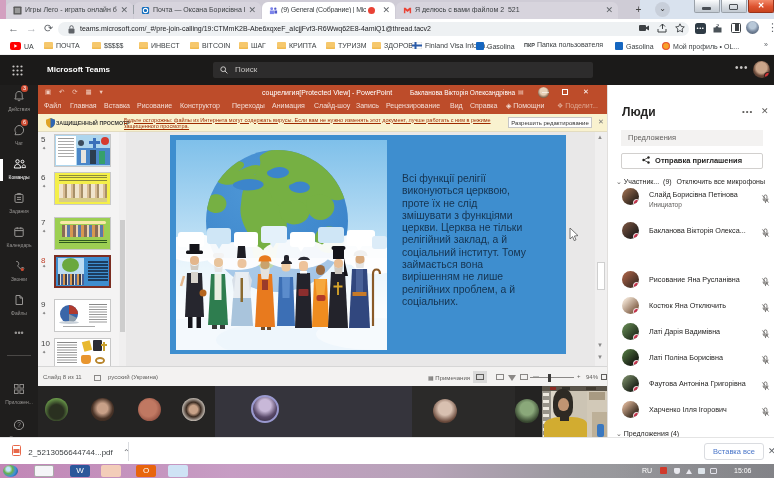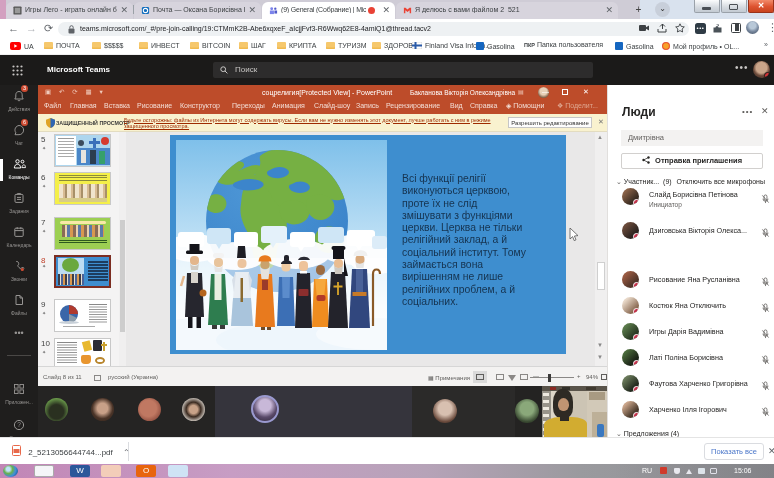--- a/index.html
+++ b/index.html
@@ -587,21 +587,21 @@
       <span style="position:absolute;left:539px;top:6px;">+</span>
       <span style="position:absolute;left:548px;top:7px;">94%</span>
       <div style="position:absolute;left:563px;top:7px;width:6px;height:6px;border:1px solid #5f5e5c;"></div>
     </div>
   </div>
 
   <div id="people" class="abs">
     <h1>Люди</h1>
     <div class="hdots">•••</div>
     <div class="hx">✕</div>
-    <div id="invite">Дмитрівна</div>
+    <div id="invite">Предложения</div>
     <div id="sendbtn"><svg width="8" height="8" viewBox="0 0 8 8" style="position:relative;top:1px;margin-right:3px;">
           <circle cx="6.5" cy="1.5" r="1.2" fill="#252423"></circle>
           <circle cx="1.5" cy="4" r="1.2" fill="#252423"></circle>
           <circle cx="6.5" cy="6.5" r="1.2" fill="#252423"></circle>
           <path d="M1.5 4L6.5 1.5M1.5 4l5 2.5" stroke="#252423" stroke-width="0.7"></path>
         </svg> Отправка приглашения</div>
     <div id="sect"><span style="color:#605e5c;">⌄</span> Участник...&nbsp; (9) <span style="position:absolute;right:6px;">Отключить все микрофоны</span></div>
     <div class="prow" style="top:100px;">
       <div class="pav" style="background:linear-gradient(135deg,#8a6248 20%,#3a2c22 70%);">
           <div class="sdot"></div>
@@ -611,21 +611,21 @@
       <svg class="pmic" viewBox="0 0 10 11">
           <path d="M5 1a1.6 1.6 0 0 1 1.6 1.6v2.8a1.6 1.6 0 0 1-3.2 0V2.6A1.6 1.6 0 0 1 5 1z" fill="none" stroke="#605e5c" stroke-width="0.9"></path>
           <path d="M2.2 5.2a2.8 2.8 0 0 0 5.6 0M5 8v2" fill="none" stroke="#605e5c" stroke-width="0.9"></path>
           <path d="M1.5 1.5l7 8" stroke="#605e5c" stroke-width="0.9"></path>
         </svg>
     </div>
     <div class="prow" style="top:134px;">
       <div class="pav" style="background:linear-gradient(135deg,#6a4a3a 20%,#2c2420 70%);">
           <div class="sdot"></div>
         </div>
-      <div class="pname">Дзиговська Вікторія Олекса...</div>
+      <div class="pname">Бакланова Вікторія Олекса...</div>
       <svg class="pmic" viewBox="0 0 10 11">
           <path d="M5 1a1.6 1.6 0 0 1 1.6 1.6v2.8a1.6 1.6 0 0 1-3.2 0V2.6A1.6 1.6 0 0 1 5 1z" fill="none" stroke="#605e5c" stroke-width="0.9"></path>
           <path d="M2.2 5.2a2.8 2.8 0 0 0 5.6 0M5 8v2" fill="none" stroke="#605e5c" stroke-width="0.9"></path>
           <path d="M1.5 1.5l7 8" stroke="#605e5c" stroke-width="0.9"></path>
         </svg>
     </div>
     <div class="prow" style="top:183px;">
       <div class="pav" style="background:linear-gradient(135deg,#9a5a42 20%,#50352a 70%);">
           <div class="sdot"></div>
         </div>
@@ -644,21 +644,21 @@
       <svg class="pmic" viewBox="0 0 10 11">
           <path d="M5 1a1.6 1.6 0 0 1 1.6 1.6v2.8a1.6 1.6 0 0 1-3.2 0V2.6A1.6 1.6 0 0 1 5 1z" fill="none" stroke="#605e5c" stroke-width="0.9"></path>
           <path d="M2.2 5.2a2.8 2.8 0 0 0 5.6 0M5 8v2" fill="none" stroke="#605e5c" stroke-width="0.9"></path>
           <path d="M1.5 1.5l7 8" stroke="#605e5c" stroke-width="0.9"></path>
         </svg>
     </div>
     <div class="prow" style="top:235px;">
       <div class="pav" style="background:linear-gradient(135deg,#5a7a4a 20%,#2a3a24 70%);">
           <div class="sdot"></div>
         </div>
-      <div class="pname">Игры Дарія Вадимівна</div>
+      <div class="pname">Латі Дарія Вадимівна</div>
       <svg class="pmic" viewBox="0 0 10 11">
           <path d="M5 1a1.6 1.6 0 0 1 1.6 1.6v2.8a1.6 1.6 0 0 1-3.2 0V2.6A1.6 1.6 0 0 1 5 1z" fill="none" stroke="#605e5c" stroke-width="0.9"></path>
           <path d="M2.2 5.2a2.8 2.8 0 0 0 5.6 0M5 8v2" fill="none" stroke="#605e5c" stroke-width="0.9"></path>
           <path d="M1.5 1.5l7 8" stroke="#605e5c" stroke-width="0.9"></path>
         </svg>
     </div>
     <div class="prow" style="top:261px;">
       <div class="pav" style="background:linear-gradient(135deg,#4a6a3a 20%,#1c2418 70%);">
           <div class="sdot"></div>
         </div>
@@ -666,21 +666,21 @@
       <svg class="pmic" viewBox="0 0 10 11">
           <path d="M5 1a1.6 1.6 0 0 1 1.6 1.6v2.8a1.6 1.6 0 0 1-3.2 0V2.6A1.6 1.6 0 0 1 5 1z" fill="none" stroke="#605e5c" stroke-width="0.9"></path>
           <path d="M2.2 5.2a2.8 2.8 0 0 0 5.6 0M5 8v2" fill="none" stroke="#605e5c" stroke-width="0.9"></path>
           <path d="M1.5 1.5l7 8" stroke="#605e5c" stroke-width="0.9"></path>
         </svg>
     </div>
     <div class="prow" style="top:287px;">
       <div class="pav" style="background:linear-gradient(135deg,#6a7a5a 20%,#242c20 70%);">
           <div class="sdot"></div>
         </div>
-      <div class="pname">Фаутова Харченко Григорівна</div>
+      <div class="pname">Фаутова Антоніна Григорівна</div>
       <svg class="pmic" viewBox="0 0 10 11">
           <path d="M5 1a1.6 1.6 0 0 1 1.6 1.6v2.8a1.6 1.6 0 0 1-3.2 0V2.6A1.6 1.6 0 0 1 5 1z" fill="none" stroke="#605e5c" stroke-width="0.9"></path>
           <path d="M2.2 5.2a2.8 2.8 0 0 0 5.6 0M5 8v2" fill="none" stroke="#605e5c" stroke-width="0.9"></path>
           <path d="M1.5 1.5l7 8" stroke="#605e5c" stroke-width="0.9"></path>
         </svg>
     </div>
     <div class="prow" style="top:313px;">
       <div class="pav" style="background:linear-gradient(135deg,#caa58a 20%,#4a3a2c 70%);">
           <div class="sdot"></div>
         </div>
@@ -728,21 +728,21 @@
   <div id="dlbar" class="abs">
     <div id="dlchip">
       <svg style="position:relative;top:1px;margin-right:5px;" width="9" height="11" viewBox="0 0 9 11">
           <rect x="0.5" y="0.5" width="8" height="10" rx="1" fill="#fff" stroke="#e8694a"></rect>
           <rect x="1.5" y="4" width="6" height="4" fill="#e8694a"></rect>
         </svg>
       2_5213056644744...pdf
       <span style="margin-left:8px;color:#5f6368;">⌃</span>
     </div>
     <div style="position:absolute;left:128px;top:4px;width:1px;height:19px;background:#dadce0;"></div>
-    <div id="dlshow">Показать все</div>
+    <div id="dlshow">Вставка все</div>
     <div id="dlx">✕</div>
   </div>
 
   <div id="taskbar" class="abs">
     <div class="tbico" style="left:3px;width:15px;background:radial-gradient(circle at 35% 35%, #bfe3f8 0 15%, #6ab04c 35%, #3f8edb 60%, #1f5c94 85%, #e8b82e 100%);border-radius:50%;height:12px;"></div>
     <div class="tbico" style="left:34px;background:#f5f5f8;border:1px solid #aaa;"></div>
     <div class="tbico" style="left:70px;background:#2b579a;color:#fff;font-size:8px;text-align:center;line-height:12px;">W</div>
     <div class="tbico" style="left:101px;background:#f3cdb9;"></div>
     <div class="tbico" style="left:136px;background:#e8650d;color:#fff;font-size:8px;text-align:center;line-height:12px;">O</div>
     <div class="tbico" style="left:168px;background:#cfe3f5;"></div>

